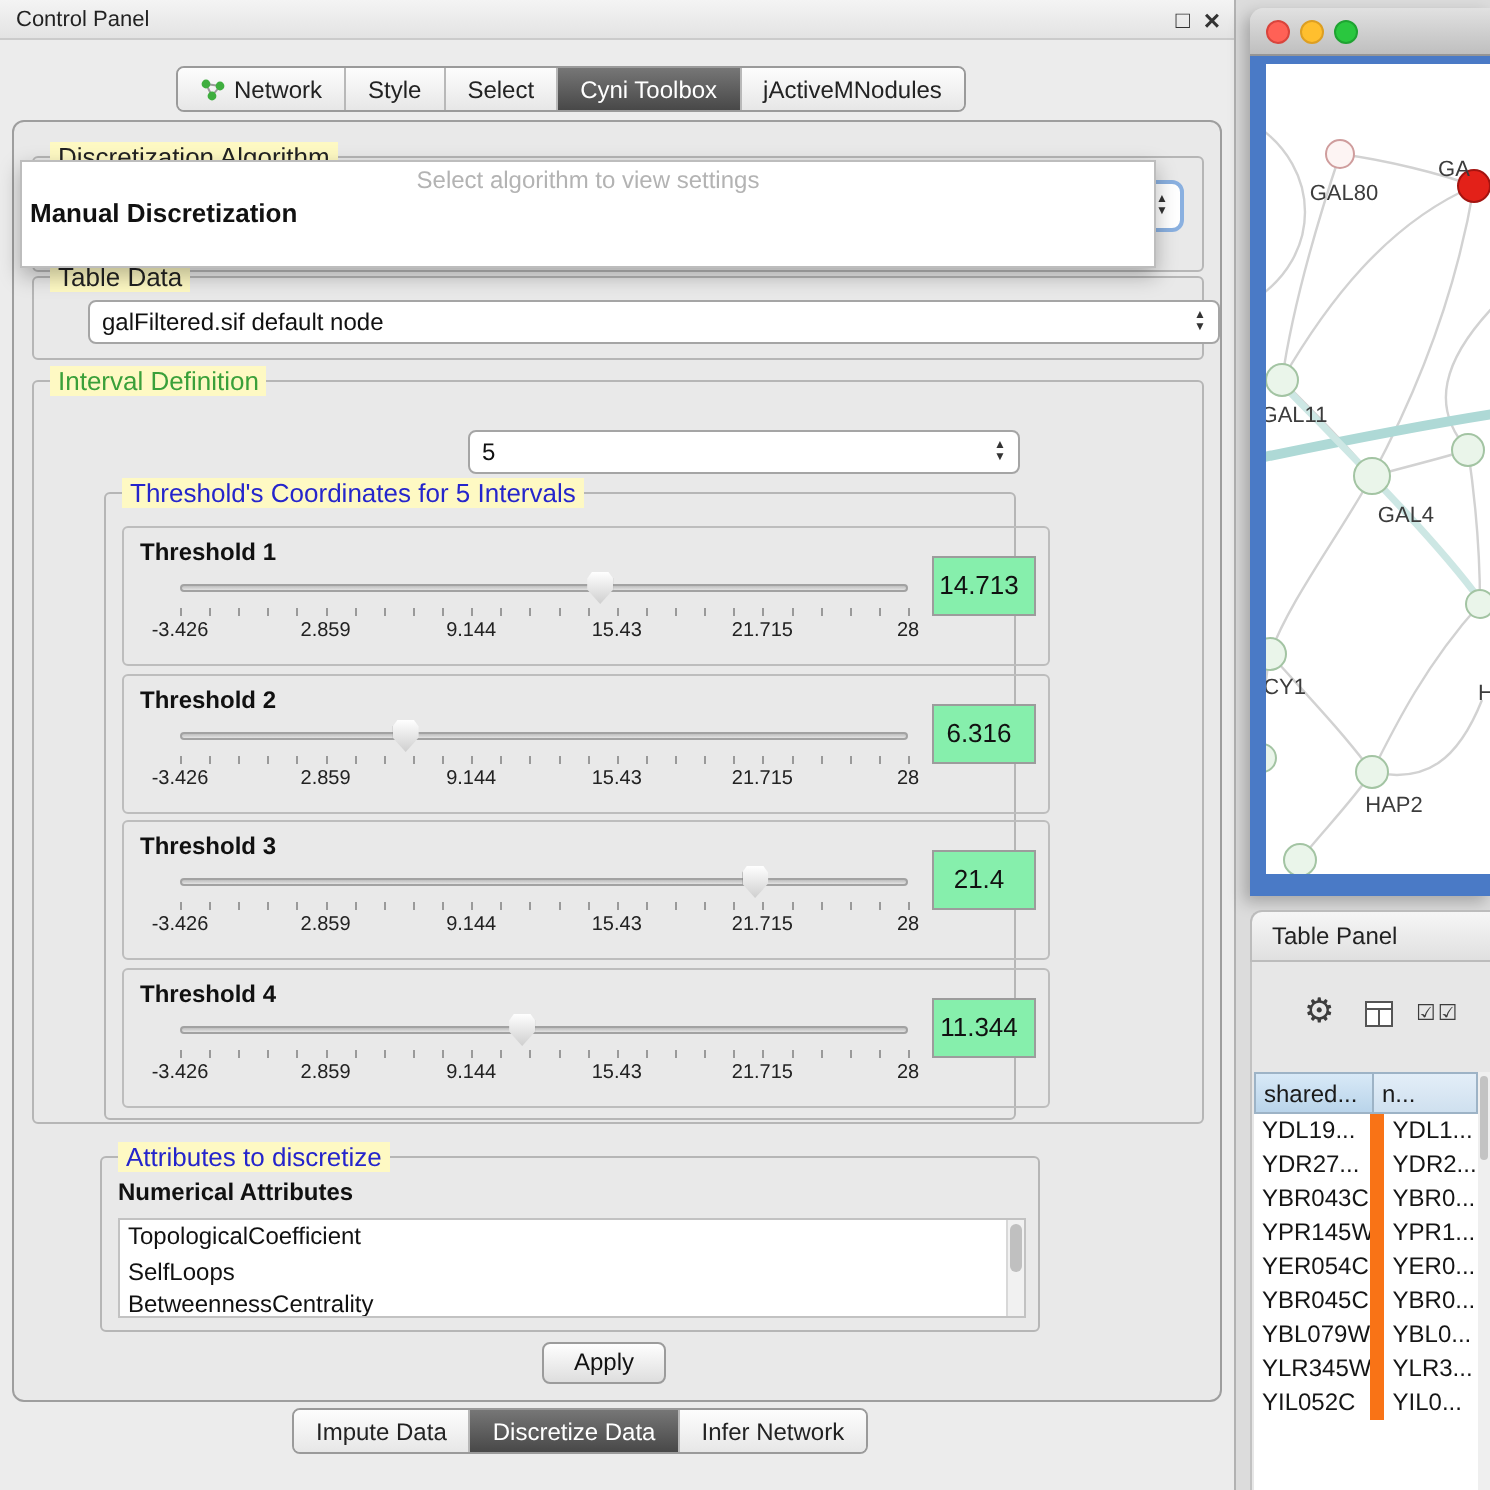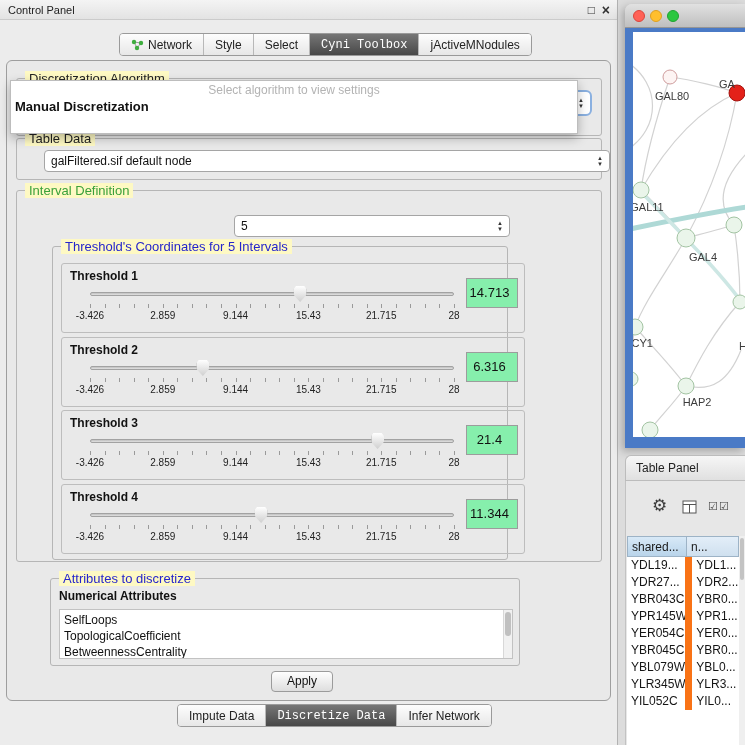--- a/index.html
+++ b/index.html
@@ -7,24 +7,24 @@
   #root { position: relative; width: 745px; height: 745px; background: #dcdcdc; overflow: hidden; }
 
   
   .cp { position: absolute; left: 0; top: 0; width: 618px; height: 745px; background: #ececec; border-right: 1px solid #b2b2b2; }
   .cp-titlebar { position: absolute; left: 0; top: 0; right: 0; height: 20px; background: linear-gradient(#f4f4f4,#e3e3e3); border-bottom: 1px solid #cbcbcb; }
   .cp-title { position: absolute; left: 8px; top: 0; line-height: 20px; font-size: 11px; color: #222; }
   .win-icon { position: absolute; top: 0; line-height: 20px; color: #333; }
   .win-icon.float { right: 22px; font-size: 12px; }
   .win-icon.close { right: 7px; font-size: 14px; font-weight: bold; }
 
-  .seg { position: absolute; display: flex; height: 23px; border: 1px solid #9a9a9a; border-radius: 4px; overflow: hidden; margin-left: 31px; }
+  .seg { position: absolute; display: flex; height: 23px; border: 1px solid #9a9a9a; border-radius: 4px; overflow: hidden; }
   .seg-item { display: flex; align-items: center; gap: 4px; padding: 0 11px; font-size: 12px; color: #222; background: linear-gradient(#fdfdfd,#e7e7e7); border-right: 1px solid #b8b8b8; white-space: nowrap; }
   .seg-item:last-child { border-right: none; }
-  .seg-item.selected { background: linear-gradient(#767676,#484848); color: #fff; font-family: Liberation Mono, monospace; }
+  .seg-item.selected { background: linear-gradient(#767676,#484848); color: #fff; }
   .cp-top-tabs { left: 88px; top: 33px; }
   .cp-bottom-tabs { left: 146px; top: 704px; }
 
   .cp-body { position: absolute; left: 6px; top: 60px; width: 605px; height: 641px; border: 1px solid #9e9e9e; border-radius: 6px; background: #e9e9e9; }
 
   .group { position: absolute; border: 1px solid #b6b6b6; border-radius: 3px; }
   .legend { position: absolute; top: -8px; left: 8px; background: #fef9c3; padding: 0 4px; font-size: 13px; color: #222; white-space: nowrap; }
   .legend.green { color: #3aa03a; }
   .legend.blue { color: #2525cc; }
 
@@ -238,22 +238,22 @@
           <span style="left:100%">28</span>
         </div>
         <div class="vbox">11.344</div>
       </div>
     </div>
 
     <div class="group" style="left:50px; top:578px; width:470px; height:88px;">
       <span class="legend blue">Attributes to discretize</span>
       <span class="bold-label" style="left:8px; top:10px; font-size:12px;">Numerical Attributes</span>
       <div class="list" style="left:8px; top:30px; width:454px; height:50px;">
+        <div class="list-item">TopologicalCoefficient</div>
         <div class="list-item" style="padding-top:2px;">SelfLoops</div>
-        <div class="list-item">TopologicalCoefficient</div>
         <div class="list-item">BetweennessCentrality</div>
         <div class="vscroll">
           <div class="vthumb"></div>
         </div>
       </div>
     </div>
 
     <div class="btn" style="left:271px; top:671px; width:62px; height:21px;">Apply</div>
 
     <div class="seg cp-bottom-tabs">

